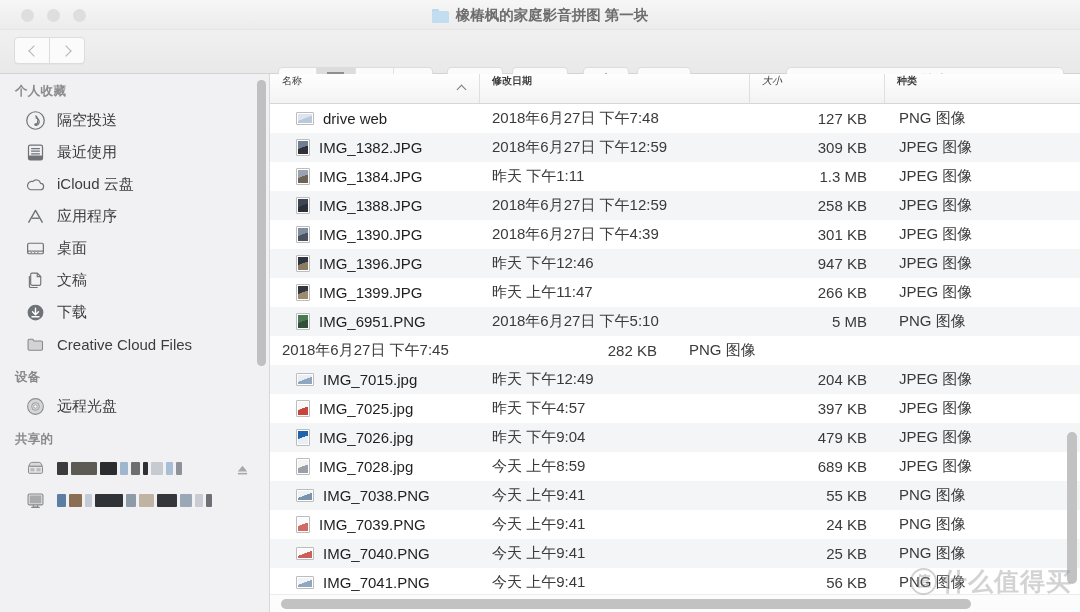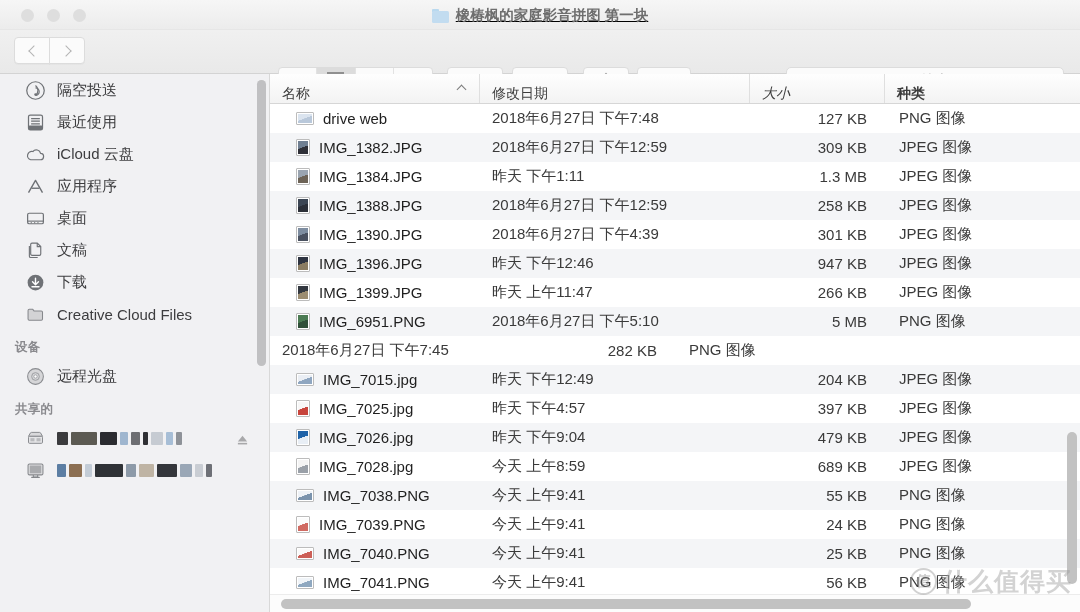--- a/index.html
+++ b/index.html
@@ -32,21 +32,20 @@
   }
   #tl-close { left: 21px; }
   #tl-min   { left: 47px; }
   #tl-max   { left: 73px; }
 
   #title-wrap {
     position: absolute; left: 0; top: 0; width: 1080px; height: 30px;
     display: flex; align-items: center; justify-content: center;
     gap: 7px;
     pointer-events: none;
-    text-decoration: underline;
   }
   #title-folder-icon {
     width: 17px; height: 14px; position: relative; flex: none;
     margin-top: 1px;
   }
   #title-folder-icon .tab {
     position: absolute; left: 0; top: 0; width: 7px; height: 3px;
     background: #b9d9ef; border-radius: 1px 1px 0 0;
   }
   #title-folder-icon .body {
@@ -231,29 +230,29 @@
     width: 810px; height: 538px;
     background: #ffffff;
     overflow: hidden;
   }
   #col-header {
     display: flex; height: 30px;
     background: linear-gradient(to bottom, #fefefe 0%, #f3f3f3 100%);
     border-bottom: 1px solid #d6d6d6;
   }
   .col-h {
-    font-size: 14px; color: #3c3c3c;
-    display: flex; align-items: flex-end;
+    font-size: 10px; color: #3c3c3c;
+    display: flex; align-items: flex-start;
     border-right: 1px solid #dfdfdf;
     padding-left: 12px;
     position: relative;
   }
   .col-h:last-child { border-right: none; font-weight: bold; }
   .col-name { width: 210px; }
-  .col-date { width: 270px; }
+  .col-date { width: 270px; font-weight: bold; }
   .col-size { width: 135px; font-style: italic; }
   .col-kind { flex: 1; }
   .sort-caret {
     position: absolute; right: 14px; top: 12px;
     width: 7px; height: 7px;
     border-left: 1.6px solid #7a7a7a; border-top: 1.6px solid #7a7a7a;
     transform: rotate(45deg);
   }
 
   #rows { position: relative; }
@@ -421,20 +420,21 @@
           <span class="hand"></span>
       </span>
       <span id="search-placeholder">搜索</span>
     </div>
   </div>
 
   <div id="content">
 
     <div id="sidebar">
 
+      <div class="sb-section">个人收藏</div>
 
       <div class="sb-item">
         <span class="sb-icon">
           <svg width="21" height="21" viewBox="0 0 24 24">
             <circle cx="12" cy="12" r="10" fill="none" stroke="#6f7276" stroke-width="1.4"></circle>
             <path d="M12 17.5 A4.2 4.2 0 0 0 12 9.1" fill="none" stroke="#6f7276" stroke-width="1.4"></path>
             <path d="M12 17.5 A7 7 0 0 0 12 6.3" fill="none" stroke="#6f7276" stroke-width="1.4"></path>
             <circle cx="12" cy="16.6" r="1.4" fill="#6f7276"></circle>
           </svg>
         </span>

